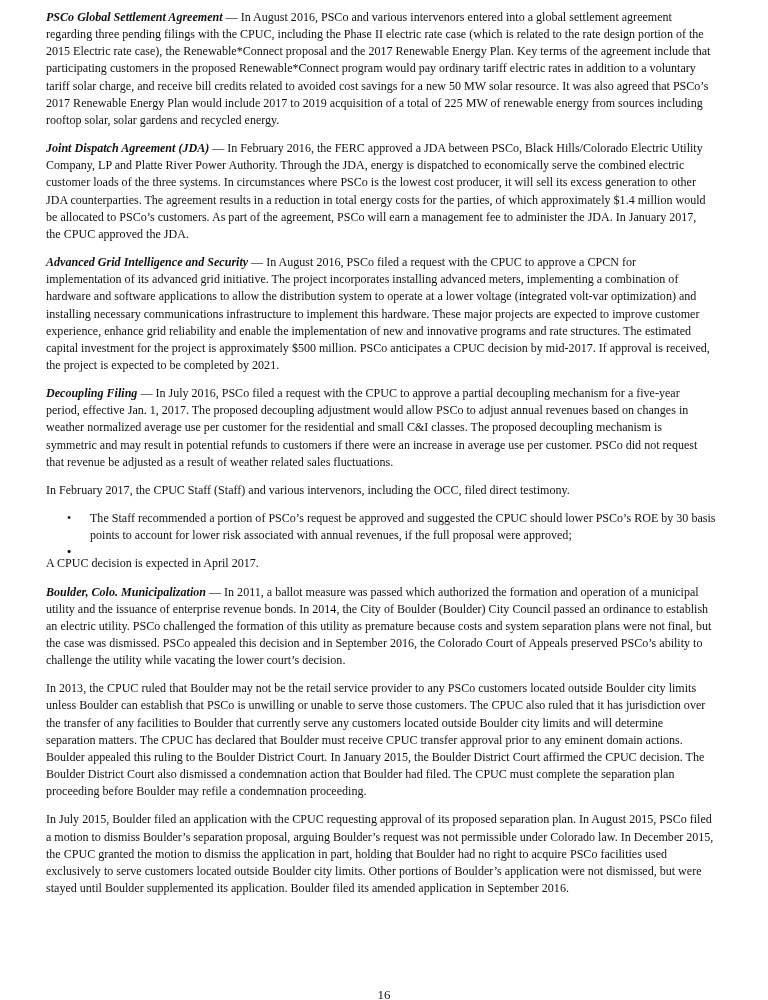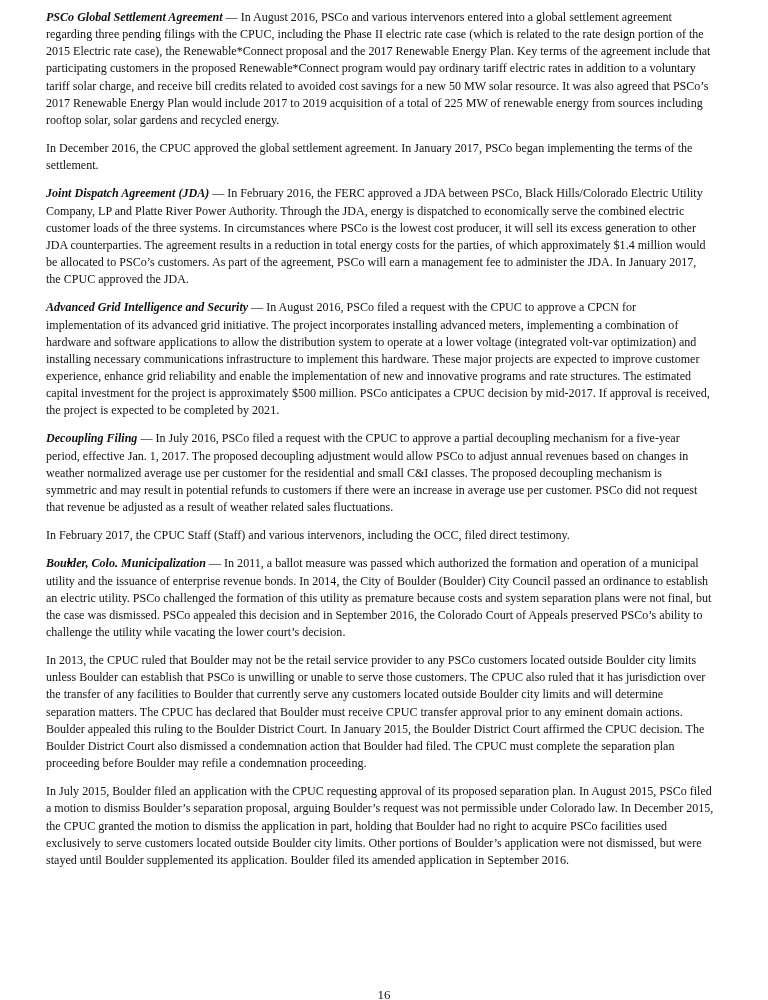--- a/index.html
+++ b/index.html
@@ -24,52 +24,53 @@
 </style>
 </head>
 <body>
 
 <div class="page">
 
   <p>
     <span class="heading">PSCo Global Settlement Agreement</span><span> — </span><span>In August 2016, PSCo and various intervenors entered into a global settlement agreement regarding three pending filings with the CPUC, including the Phase II electric rate case (which is related to the rate design portion of the 2015 Electric rate case), the Renewable*Connect proposal and the 2017 Renewable Energy Plan.  Key terms of the agreement include that participating customers in the proposed Renewable*Connect program would pay ordinary tariff electric rates in addition to a voluntary tariff solar charge, and receive bill credits related to avoided cost savings for a new 50 MW solar resource.  It was also agreed that PSCo’s 2017 Renewable Energy Plan would include 2017 to 2019 acquisition of a total of 225 MW of renewable energy from sources including rooftop solar, solar gardens and recycled energy.</span>
   </p>
 
-  <p>
-    <span>In December 2016, the CPUC approved the global settlement agreement.  In January 2017, PSCo began implementing the terms of the settlement.</span>
-  </p>
 
   <p>
     <span class="heading">Joint Dispatch Agreement (JDA)</span><span> — </span><span>In February 2016, the FERC approved a JDA between PSCo, Black Hills/Colorado Electric Utility Company, LP and Platte River Power Authority.  Through the JDA, energy is dispatched to economically serve the combined electric customer loads of the three systems.  In circumstances where PSCo is the lowest cost producer, it will sell its excess generation to other JDA counterparties.  The agreement results in a reduction in total energy costs for the parties, of which approximately $1.4 million would be allocated to PSCo’s customers.  As part of the agreement, PSCo will earn a management fee to administer the JDA.  In January 2017, the CPUC approved the JDA.</span>
   </p>
 
   <p>
     <span class="heading">Advanced Grid Intelligence and Security</span><span> — </span><span>In August 2016, PSCo filed a request with the CPUC to approve a CPCN for implementation of its advanced grid initiative.  The project incorporates installing advanced meters, implementing a combination of hardware and software applications to allow the distribution system to operate at a lower voltage (integrated volt-var optimization) and installing necessary communications infrastructure to implement this hardware.  These major projects are expected to improve customer experience, enhance grid reliability and enable the implementation of new and innovative programs and rate structures.  The estimated capital investment for the project is approximately $500 million.  PSCo anticipates a CPUC decision by mid-2017.  If approval is received, the project is expected to be completed by 2021.</span>
   </p>
 
   <p>
     <span class="heading">Decoupling Filing</span><span> — </span><span>In July 2016, PSCo filed a request with the CPUC to approve a partial decoupling mechanism for a five-year period, effective Jan. 1, 2017.  The proposed decoupling adjustment would allow PSCo to adjust annual revenues based on changes in weather normalized average use per customer for the residential and small C&amp;I classes.  The proposed decoupling mechanism is symmetric and may result in potential refunds to customers if there were an increase in average use per customer.  PSCo did not request that revenue be adjusted as a result of weather related sales fluctuations.</span>
   </p>
 
   <p>
     <span>In February 2017, the CPUC Staff (Staff) and various intervenors, including the OCC, filed direct testimony.</span>
   </p>
 
   <ul class="bullets">
     <li>
       <span class="bullet">•</span>
+      <span>The Staff recommended a portion of PSCo’s request be approved and suggested the CPUC should lower PSCo’s ROE by 30 basis points to account for lower risk associated with annual revenues, if the full proposal were approved;</span>
     </li>
     <li>
       <span class="bullet">•</span>
     </li>
     <li>
       <span class="bullet">•</span>
     </li>
   </ul>
 
+  <p>
+    <span>A CPUC decision is expected in April 2017.</span>
+  </p>
 
   <p>
     <span class="heading">Boulder, Colo. Municipalization</span><span> — </span><span>In 2011, a ballot measure was passed which authorized the formation and operation of a municipal utility and the issuance of enterprise revenue bonds.  In 2014, the City of Boulder (Boulder) City Council passed an ordinance to establish an electric utility.  PSCo challenged the formation of this utility as premature because costs and system separation plans were not final, but the case was dismissed.  PSCo appealed this decision and in September 2016, the Colorado Court of Appeals preserved PSCo’s ability to challenge the utility while vacating the lower court’s decision.</span>
   </p>
 
   <p>
     <span>In 2013, the CPUC ruled that Boulder may not be the retail service provider to any PSCo customers located outside Boulder city limits unless Boulder can establish that PSCo is unwilling or unable to serve those customers.  The CPUC also ruled that it has jurisdiction over the transfer of any facilities to Boulder that currently serve any customers located outside Boulder city limits and will determine separation matters.  The CPUC has declared that Boulder must receive CPUC transfer approval prior to any eminent domain actions.  Boulder appealed this ruling to the Boulder District Court.  In January 2015, the Boulder District Court affirmed the CPUC decision.  The Boulder District Court also dismissed a condemnation action that Boulder had filed.  The CPUC must complete the separation plan proceeding before Boulder may refile a condemnation proceeding.</span>
   </p>
 
   <p>

